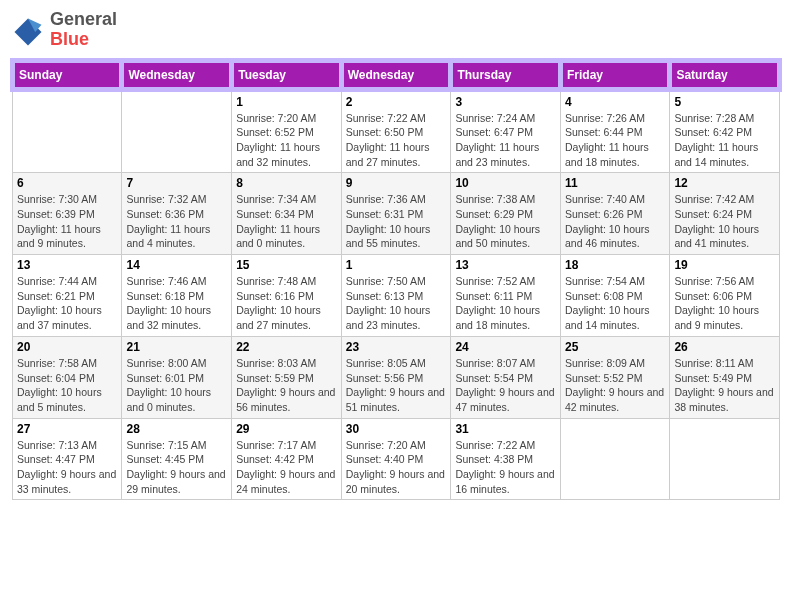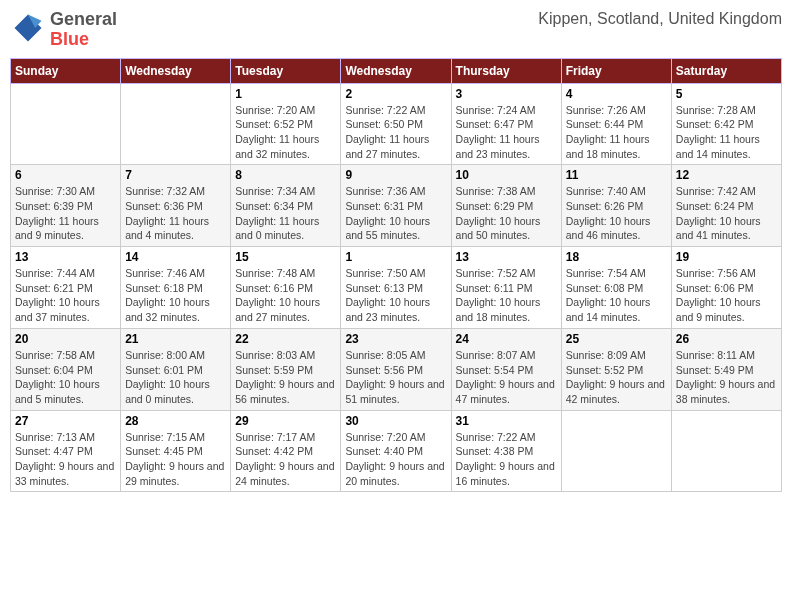--- a/index.html
+++ b/index.html
@@ -11,21 +11,21 @@
       padding: 10px;
     }
     .header {
       display: flex;
       justify-content: space-between;
       align-items: flex-start;
       margin-bottom: 8px;
     }
     .logo {
       display: flex;
-      align-items: flex-start;
+      align-items: flex-end;
       gap: 4px;
     }
     .logo-text {
       display: flex;
       flex-direction: column;
       font-size: 18px;
       font-weight: bold;
       line-height: 1.1;
     }
     .logo-general { color: #555; }
@@ -45,26 +45,26 @@
     .location {
       font-size: 16px;
       color: #555;
     }
     .calendar {
       width: 100%;
       border-collapse: collapse;
       font-size: 11px;
     }
     .calendar th {
-      background: #7f1d1d;
+      background: #a21caf;
       color: #fff;
       padding: 5px 4px;
       text-align: left;
       font-size: 12px;
-      border: 1px solid #c4b5fd;
+      border: 5px solid #c4b5fd;
     }
     .calendar td {
       border: 1px solid #ccc;
       vertical-align: top;
       padding: 3px 4px;
       width: 110px;
       min-height: 80px;
       background: #fff;
     }
     .calendar tr:nth-child(even) td {
@@ -93,21 +93,20 @@
     <svg class="logo-icon" viewBox="0 0 40 40">
       <polygon points="20,5 35,20 20,35 5,20" fill="#2a5fa8"></polygon>
       <polygon points="20,5 35,12 28,20" fill="#4a90d0"></polygon>
     </svg>
     <div class="logo-text">
       <span class="logo-general">General</span>
       <span class="logo-blue">Blue</span>
     </div>
   </div>
   <div class="title-block">
-    <div class="location">Kippen, Scotland, United Kingdom</div>
   </div>
 </div>
 
 <table class="calendar">
   <thead>
     <tr>
     <th>Sunday</th>
         <th>Wednesday</th>
         <th>Tuesday</th>
         <th>Wednesday</th>

